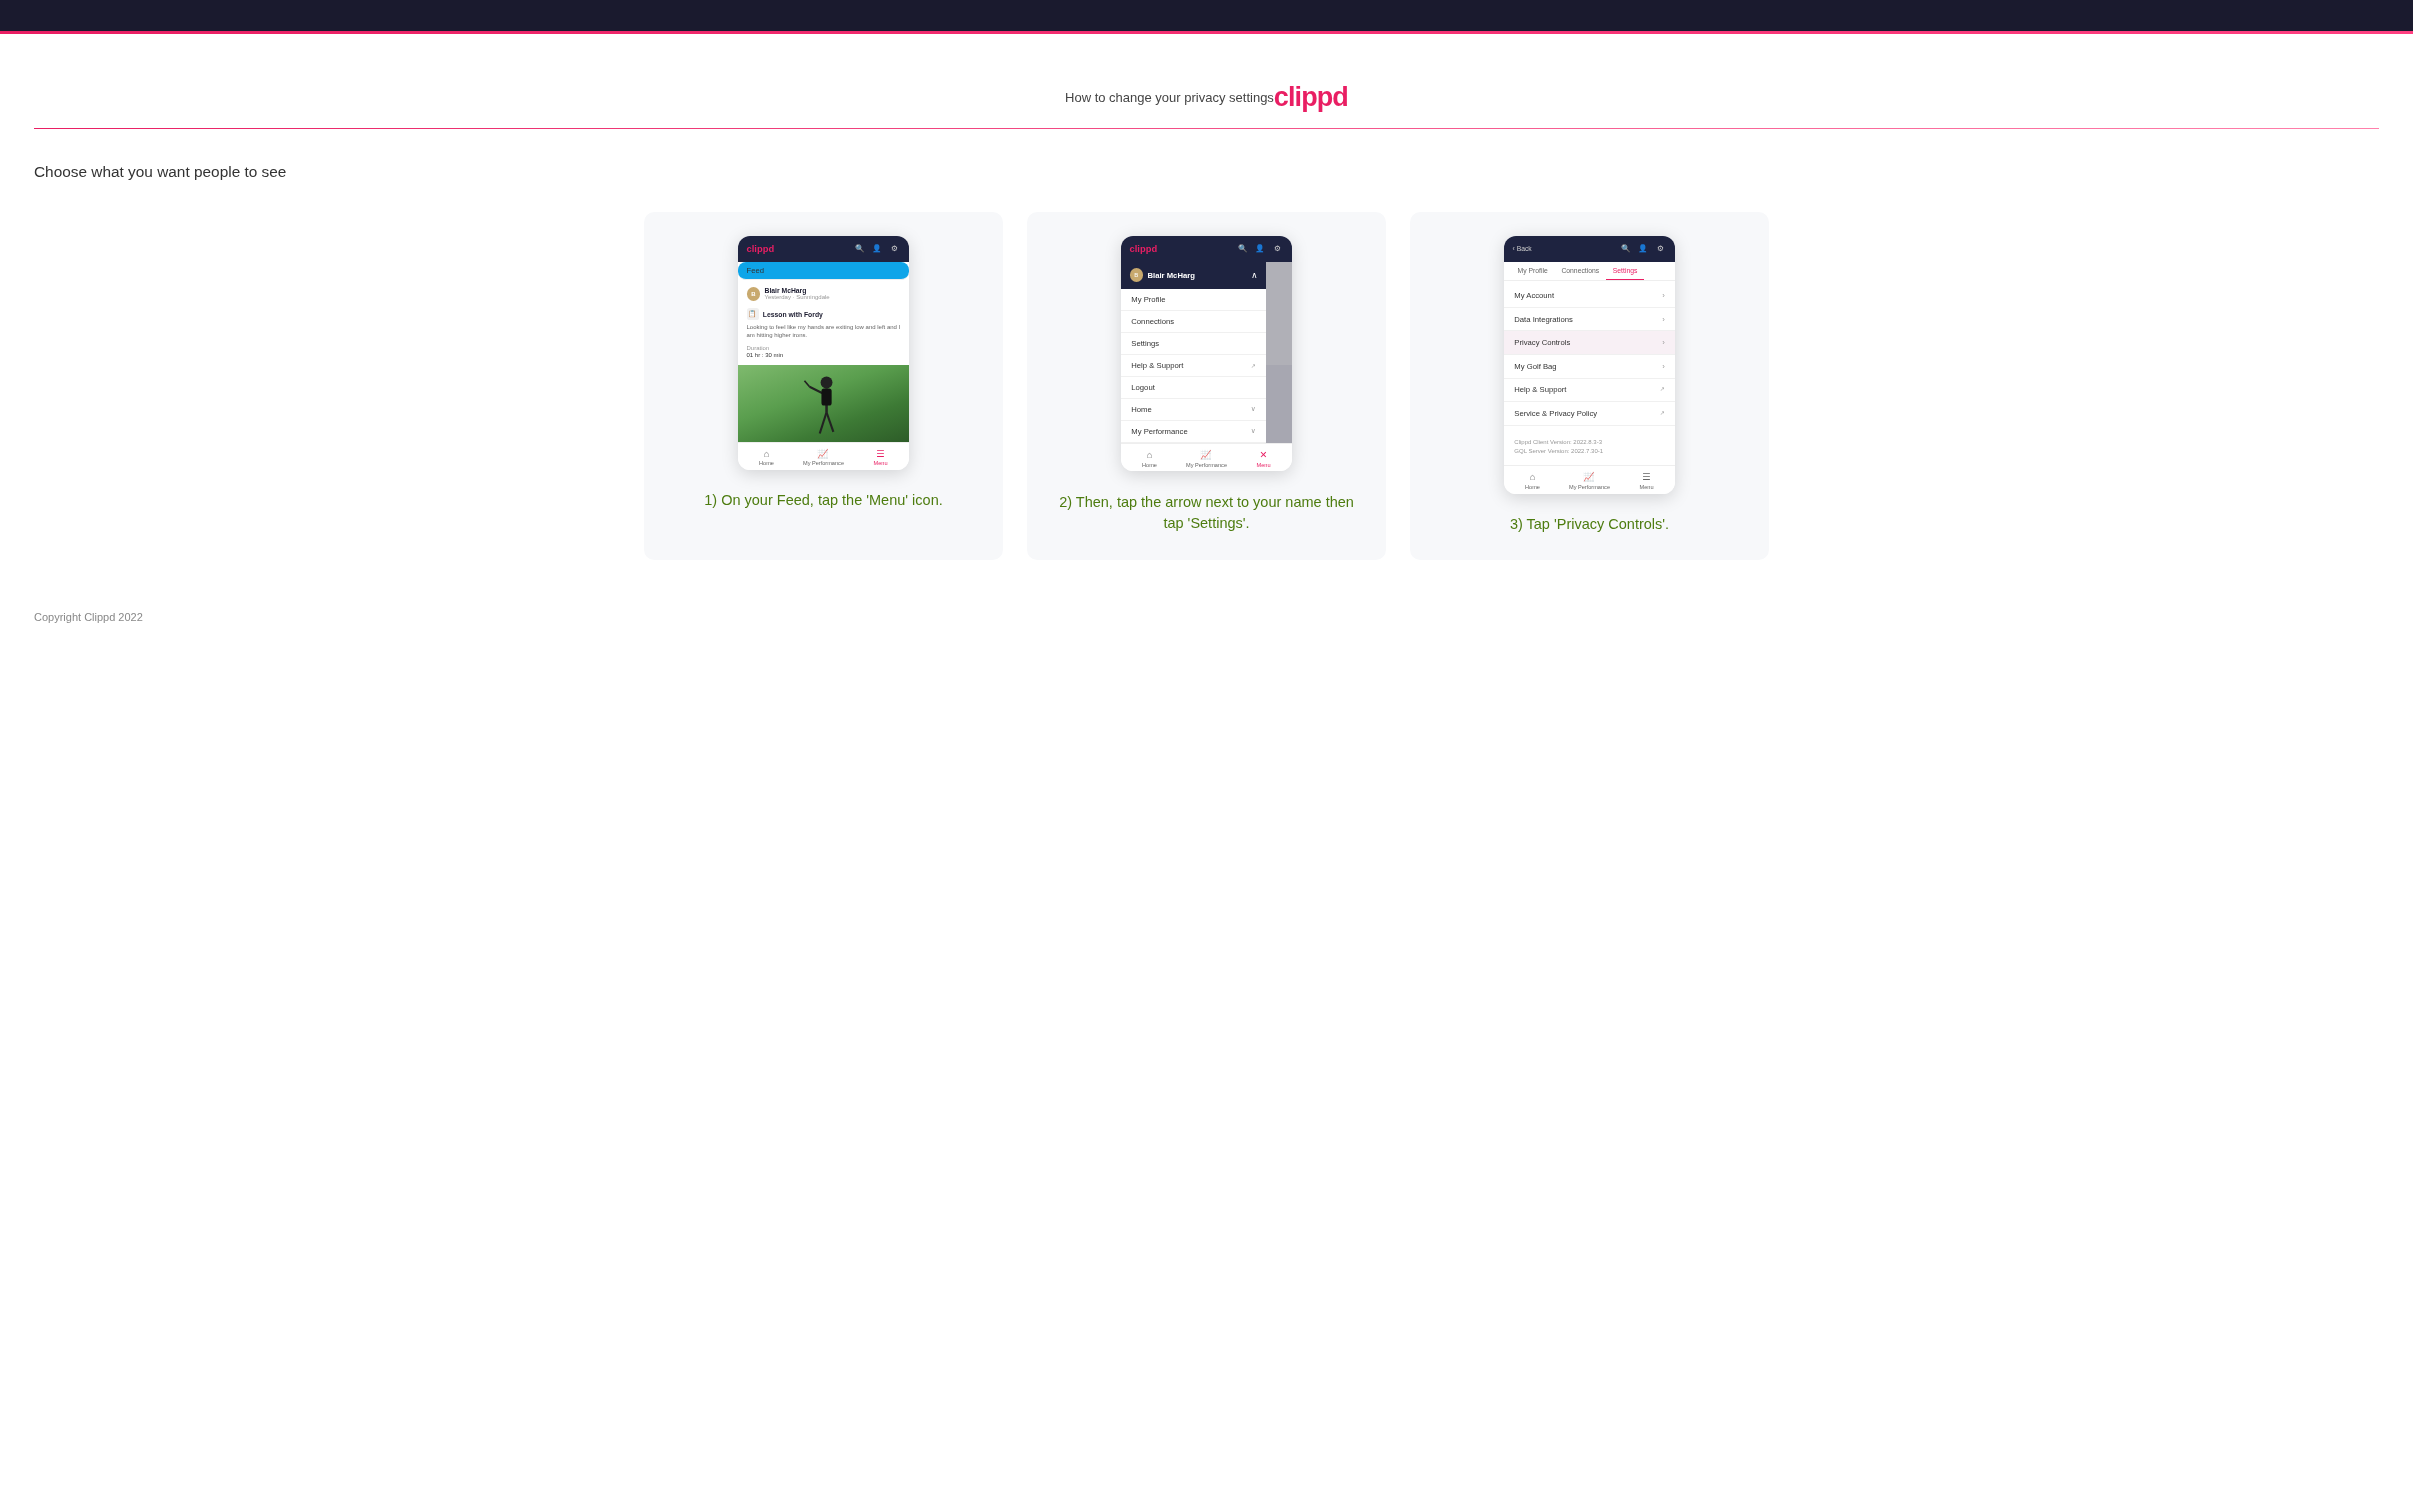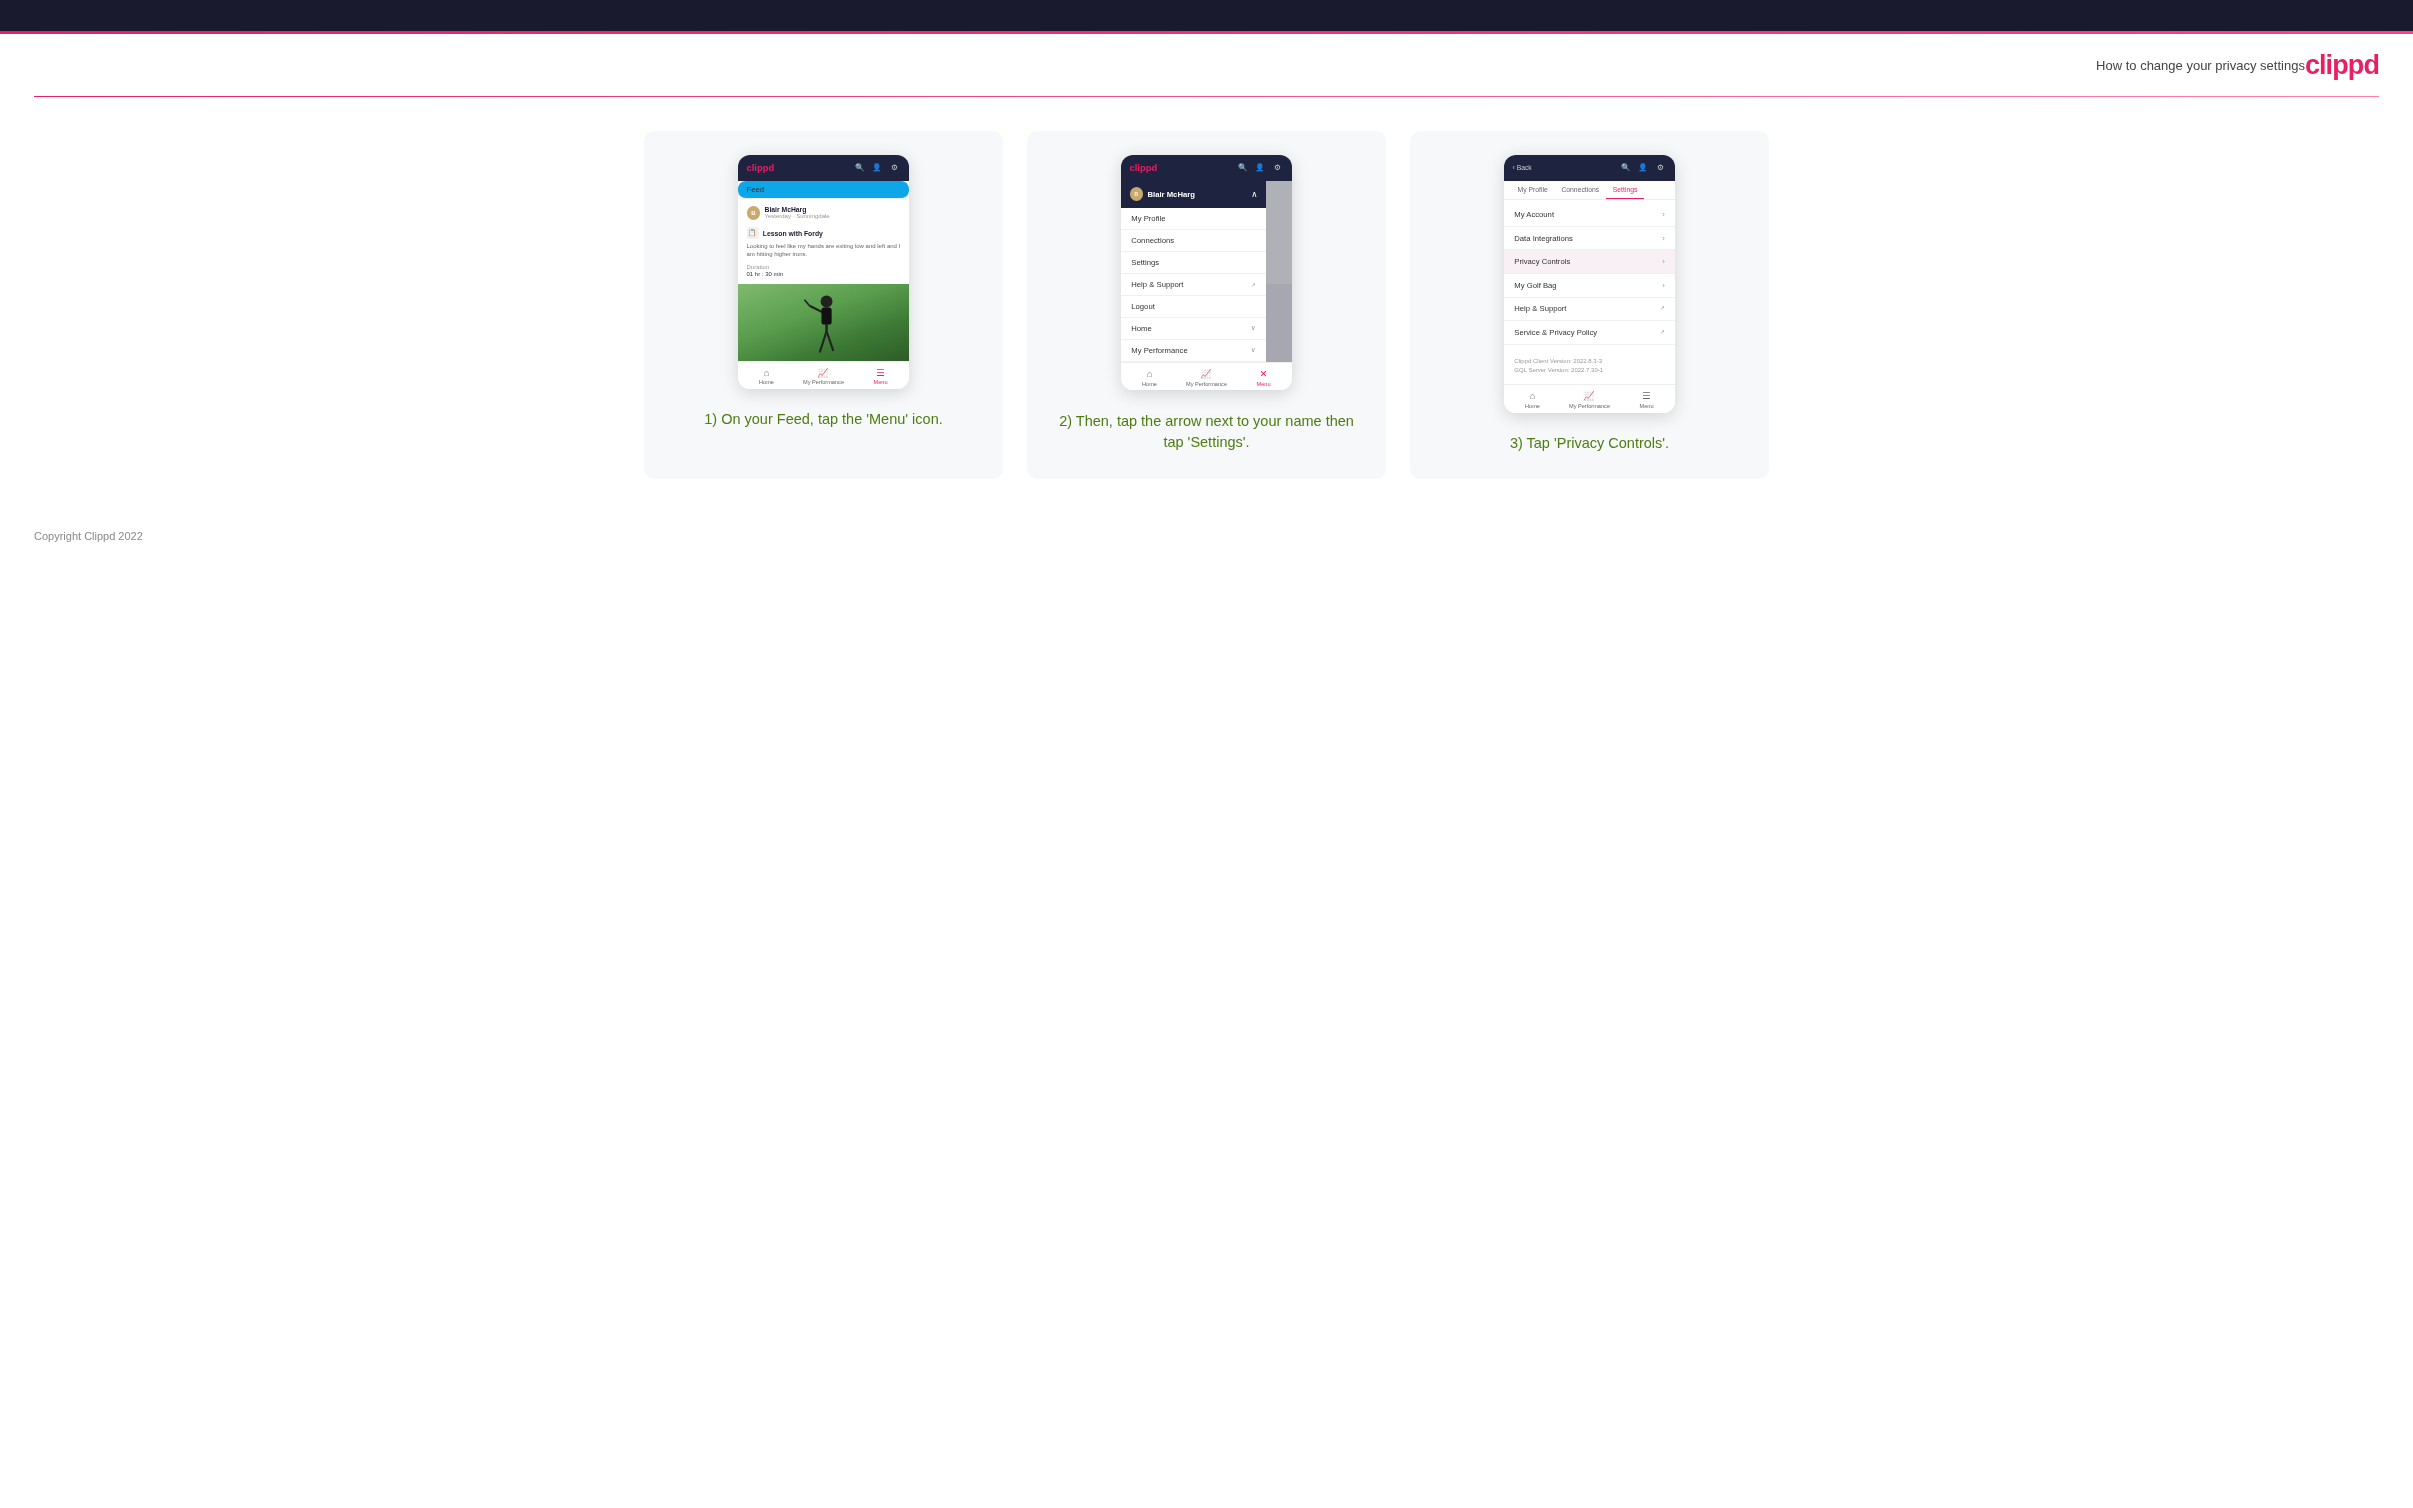--- a/index.html
+++ b/index.html
@@ -21,22 +21,23 @@
     .accent-line {
       height: 3.4px;
       background: linear-gradient(to right, #e91e63, #ff4081);
       width: 100%;
     }
 
     
     .header {
       display: flex;
       align-items: center;
-      justify-content: flex-end;
+      justify-content: center;
       padding: 15.4px 34px 0 34px;
+      margin-top: 32px;
     }
     .header-title {
       font-size: 13px;
       color: #444;
       font-weight: 400;
     }
     .logo {
       font-size: 27px;
       font-weight: 700;
       color: #e91e63;
@@ -346,20 +347,21 @@
 <div class="top-bar"></div>
 <div class="accent-line"></div>
 
 <div class="header">
   <span class="header-title">How to change your privacy settings</span>
   <span class="logo">clippd</span>
 </div>
 <div class="header-divider"></div>
 
 <div class="main">
+  <p class="page-subheading">Choose what you want people to see</p>
 
   <div class="steps-container">
 
     <div class="step-card">
 
       <div class="phone-mockup">
 
         <div class="phone-nav-bar">
           <span class="phone-logo">clippd</span>
           <div class="phone-nav-icons">

